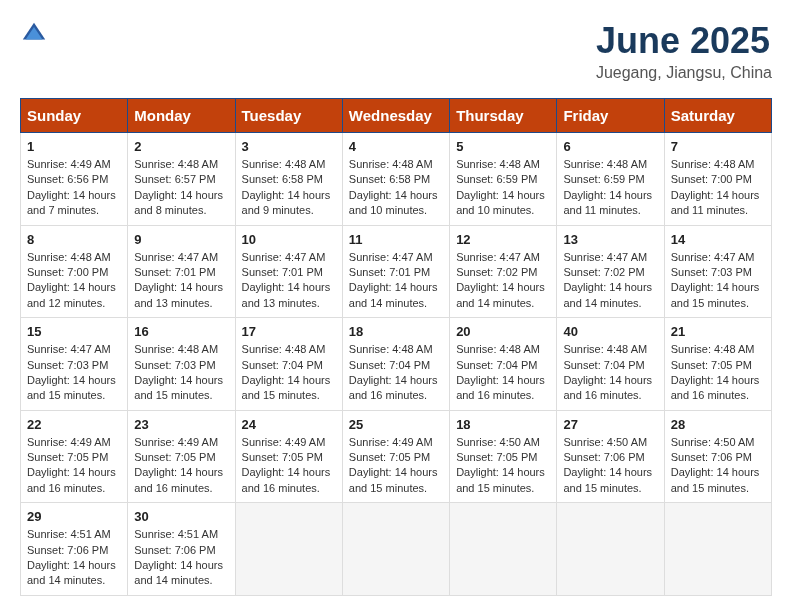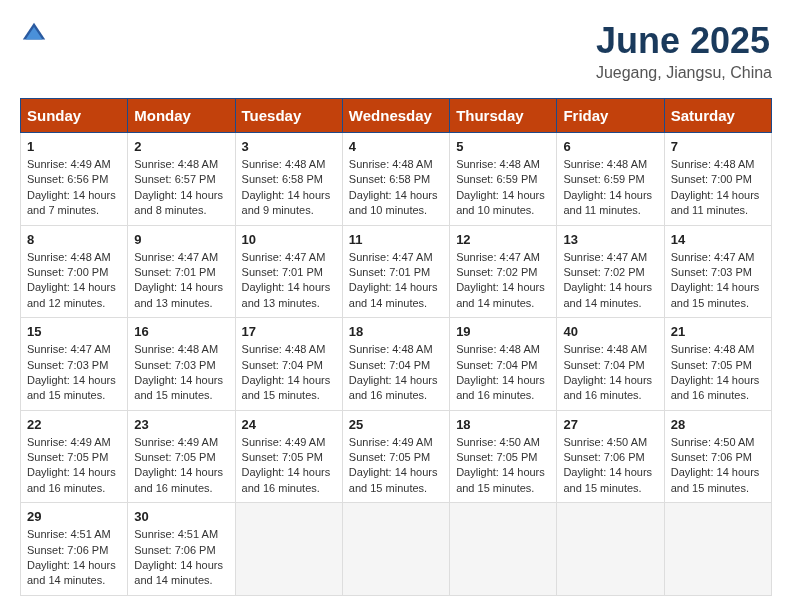--- a/index.html
+++ b/index.html
@@ -179,21 +179,21 @@
       </td>
         <td>
         <div class="day-num">17</div>
         <div class="day-info">Sunrise: 4:48 AM<br>Sunset: 7:04 PM<br>Daylight: 14 hours and 15 minutes.</div>
       </td>
         <td>
         <div class="day-num">18</div>
         <div class="day-info">Sunrise: 4:48 AM<br>Sunset: 7:04 PM<br>Daylight: 14 hours and 16 minutes.</div>
       </td>
         <td>
-        <div class="day-num">19</div>
+        <div class="day-num">20</div>
         <div class="day-info">Sunrise: 4:48 AM<br>Sunset: 7:04 PM<br>Daylight: 14 hours and 16 minutes.</div>
       </td>
         <td>
         <div class="day-num">40</div>
         <div class="day-info">Sunrise: 4:48 AM<br>Sunset: 7:04 PM<br>Daylight: 14 hours and 16 minutes.</div>
       </td>
         <td>
         <div class="day-num">21</div>
         <div class="day-info">Sunrise: 4:48 AM<br>Sunset: 7:05 PM<br>Daylight: 14 hours and 16 minutes.</div>
       </td>

